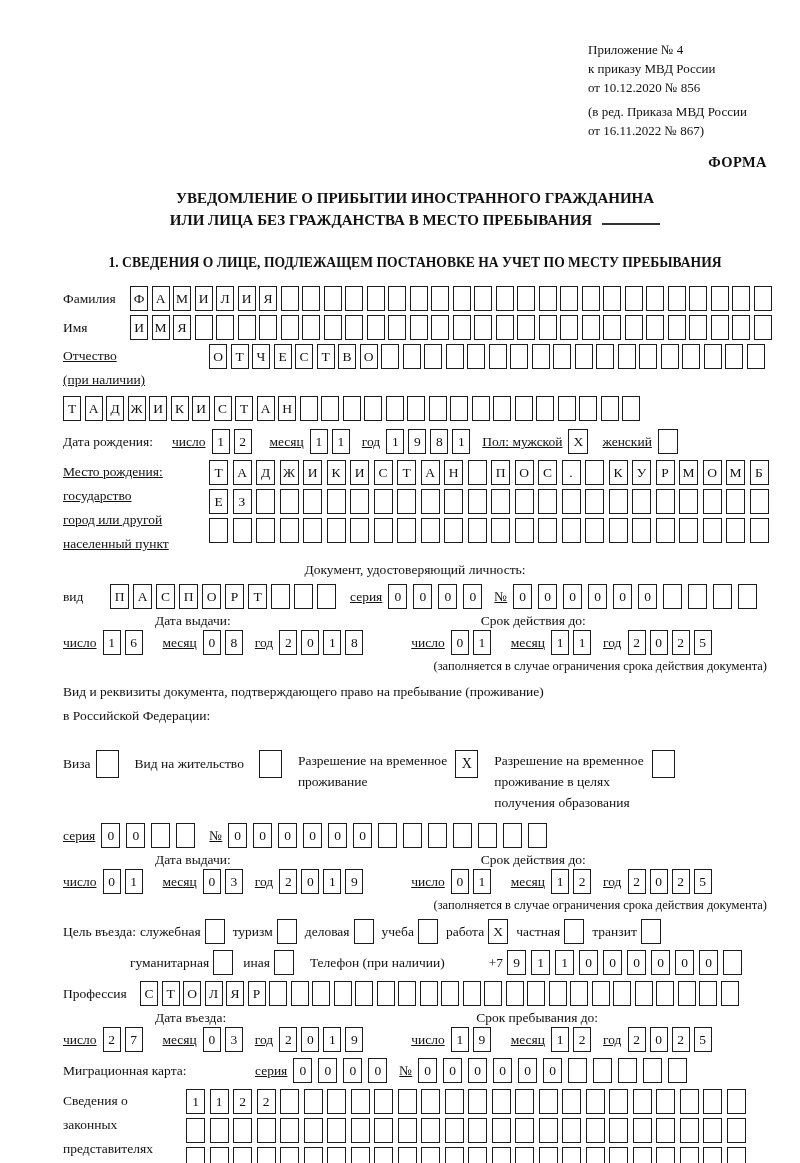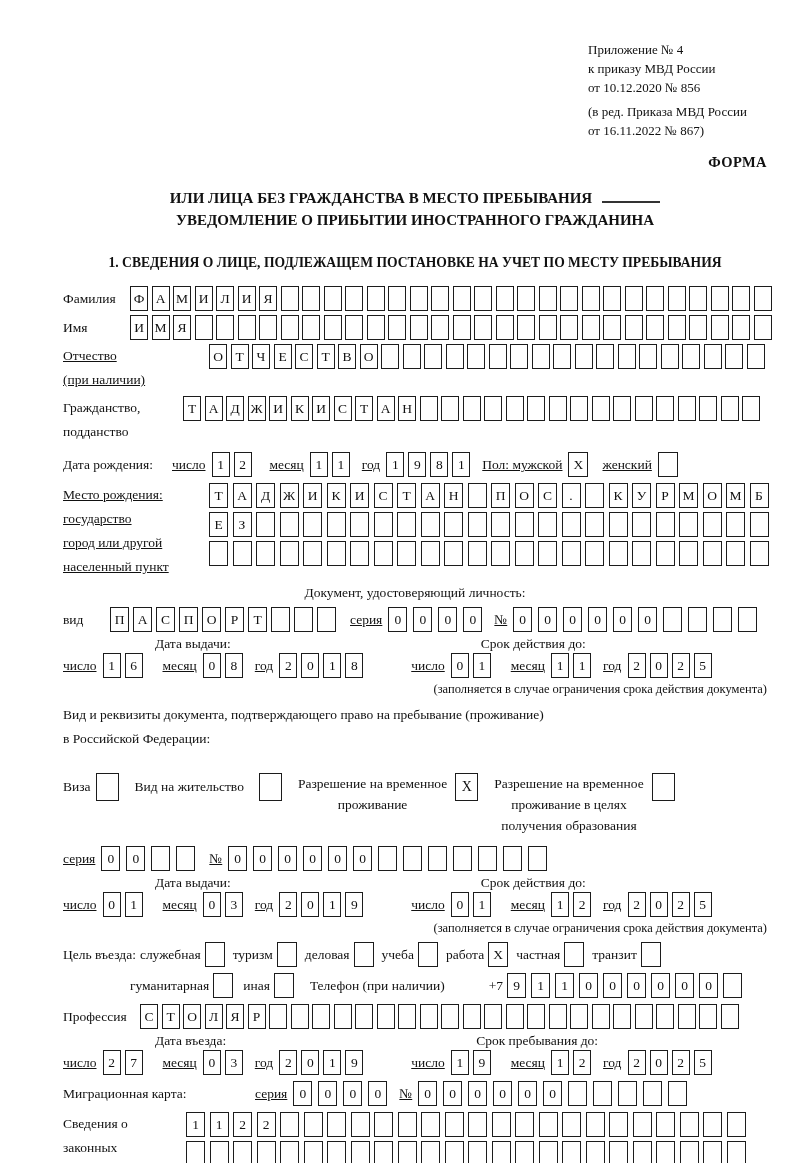--- a/index.html
+++ b/index.html
@@ -52,45 +52,45 @@
 
   .doc-header { text-align:center; font-weight:normal; margin:6px 0 6px 0; }
   .dates-hdr { display:flex; margin:4px 0 1px 0; }
   .dh-left { margin-left:92px; }
   .dh-right { margin-left:250px; }
   .note { text-align:right; font-size:12.5px; margin:1px 0 6px 0; }
   .intro { line-height:24px; }
   .opts { display:flex; align-items:flex-start; margin-top:22px; margin-bottom:10px; }
   .opt { display:flex; align-items:flex-start; }
   .opt .olbl { line-height:28px; margin-right:5px; }
-  .olbl-multi { text-align:center; line-height:21px; margin-right:8px; }
+  .olbl-multi { line-height:21px; margin-right:8px; }
   .purpose-row { display:flex; align-items:flex-start; margin-bottom:6px; }
   .purpose-row .olbl { line-height:25px; margin-right:4px; }
   .bp-rows .cells { margin-bottom:4px; }
 </style>
 </head>
 <body>
 
 <div class="page">
 
   <div class="annex">
     <div>Приложение № 4</div>
     <div>к приказу МВД России</div>
     <div>от 10.12.2020 № 856</div>
     <div class="gap-top">(в ред. Приказа МВД России</div>
     <div>от 16.11.2022 № 867)</div>
   </div>
 
   <div class="forma">ФОРМА</div>
 
   <div class="title">
+    <div>УВЕДОМЛЕНИЕ О ПРИБЫТИИ ИНОСТРАННОГО ГРАЖДАНИНА</div>
     <div>
       <span>ИЛИ ЛИЦА БЕЗ ГРАЖДАНСТВА В МЕСТО ПРЕБЫВАНИЯ</span><span class="blank-line"></span>
     </div>
-    <div>УВЕДОМЛЕНИЕ О ПРИБЫТИИ ИНОСТРАННОГО ГРАЖДАНИНА</div>
   </div>
 
   <div class="section-title">1. СВЕДЕНИЯ О ЛИЦЕ, ПОДЛЕЖАЩЕМ ПОСТАНОВКЕ НА УЧЕТ ПО МЕСТУ ПРЕБЫВАНИЯ</div>
 
   <div class="row">
     <span class="lbl w67">Фамилия</span>
     <span class="cells">
         <span class="cell">Ф</span>
         <span class="cell">А</span>
         <span class="cell">М</span>
@@ -189,24 +189,20 @@
         <span class="cell"></span>
         <span class="cell"></span>
         <span class="cell"></span>
         <span class="cell"></span>
         <span class="cell"></span>
         <span class="cell"></span>
       </span>
   </div>
 
   <div class="row">
-    <span class="lbl-col w120">
-      <div>Гражданство,</div>
-      <div>подданство</div>
-    </span>
     <span class="cells">
         <span class="cell">Т</span>
         <span class="cell">А</span>
         <span class="cell">Д</span>
         <span class="cell">Ж</span>
         <span class="cell">И</span>
         <span class="cell">К</span>
         <span class="cell">И</span>
         <span class="cell">С</span>
         <span class="cell">Т</span>

